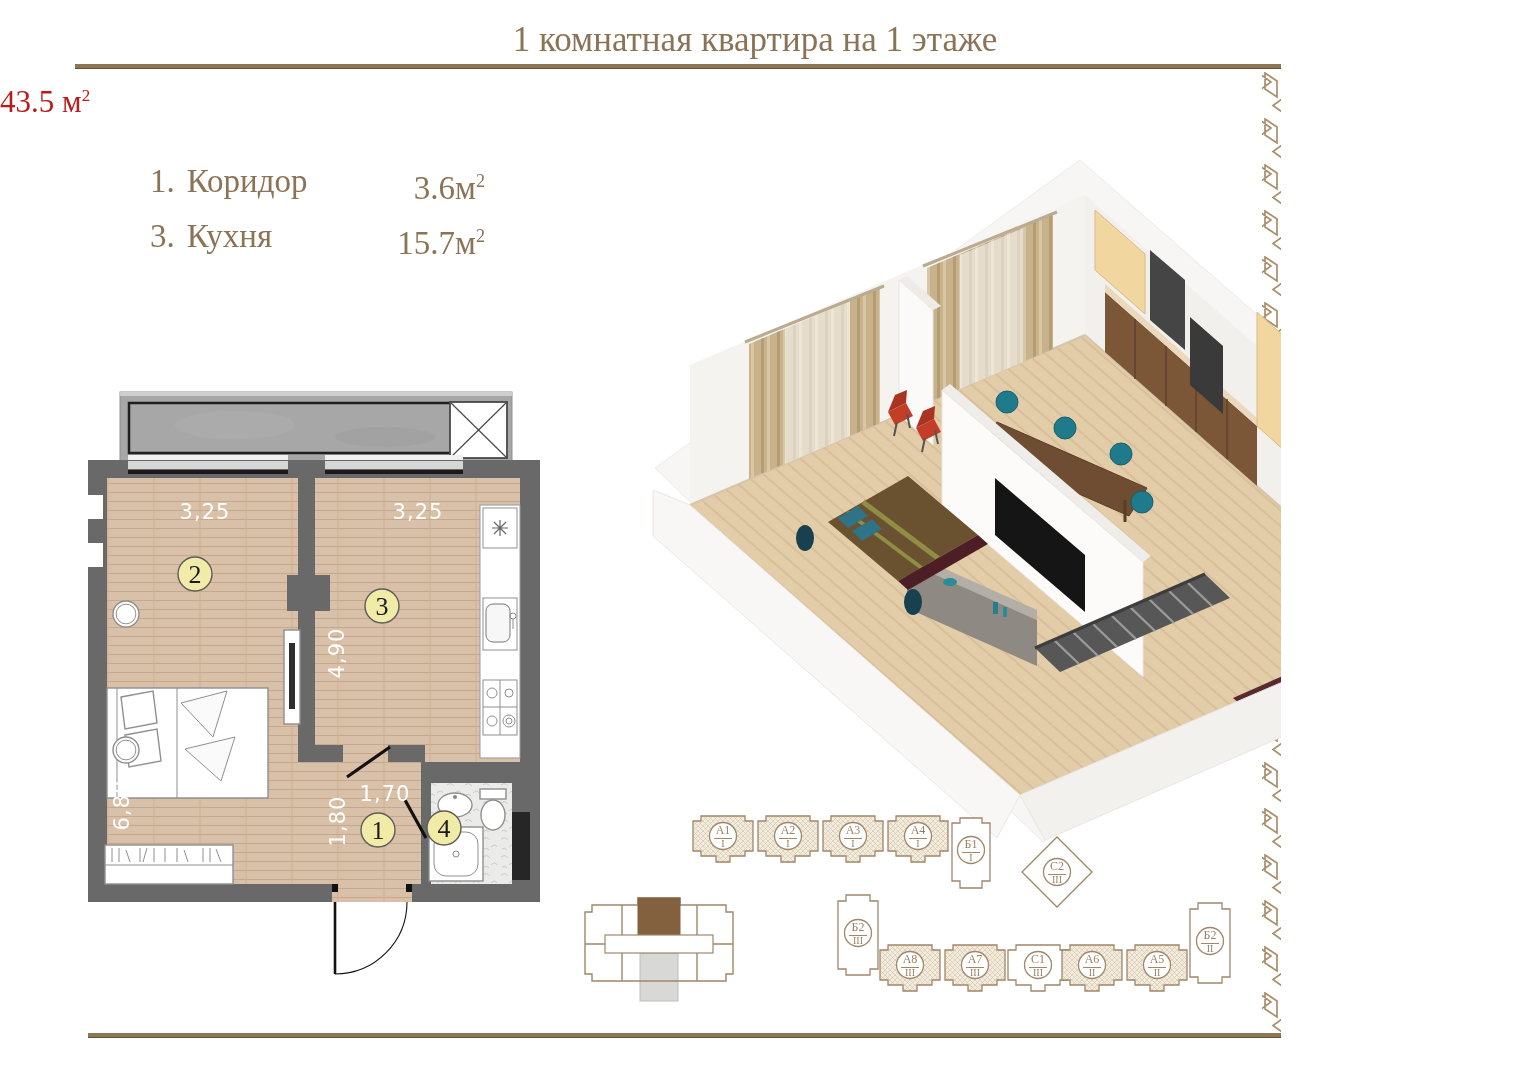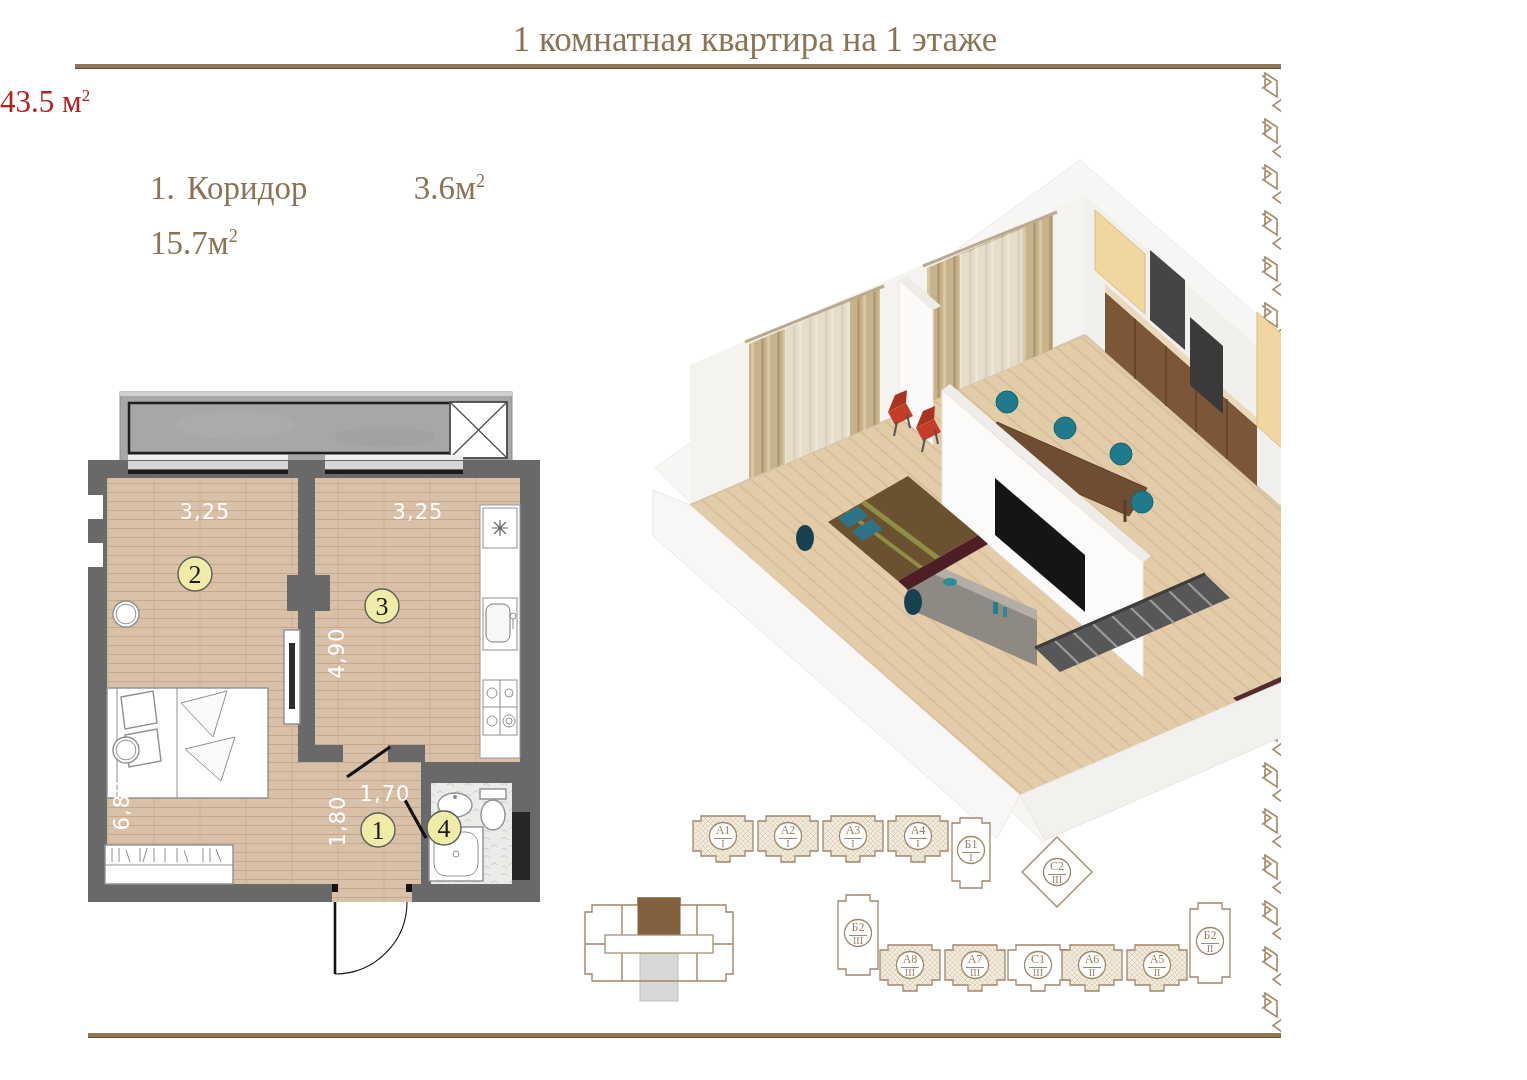--- a/index.html
+++ b/index.html
@@ -6,21 +6,21 @@
   .page{position:relative;width:1281px;height:1080px;background:#ffffff;overflow:hidden;
         font-family:"Liberation Serif",serif;}
   .abs{position:absolute;}
   .title{top:20px;left:0;width:1510px;text-align:center;font-size:35px;color:#8b7355;}
   .rule{background:#8e7752;border-bottom:1px solid #64503a;}
   .rule-top{left:75px;top:64px;width:1359px;height:4px;}
   .rule-bottom{left:88px;top:1033px;width:1346px;height:4px;}
   .area{top:84px;left:0;width:1498px;text-align:left;font-size:31px;color:#b91c1c;}
   .area sup,.room-area sup{font-size:0.55em;}
   .room-list{left:150px;top:157px;width:335px;font-size:33px;color:#8b7355;}
-  .room-row{display:flex;justify-content:space-between;line-height:48px;align-items:flex-end;}
+  .room-row{display:flex;justify-content:space-between;line-height:48px;}
   .room-num{margin-right:12px;}
   .strip{left:1262px;top:72px;}
   .fp{left:85px;top:385px;}
   .r3d{left:645px;top:150px;}
   .sp{left:575px;top:788px;}
   
   .blk-h{fill:url(#hatch);stroke:#a1876a;stroke-width:1.3;}
   .blk-w{fill:#ffffff;stroke:#a1876a;stroke-width:1.3;}
   .lblc{fill:#ffffff;stroke:#a1876a;stroke-width:1.3;}
   .lbll{stroke:#a1876a;stroke-width:1;}
@@ -52,20 +52,21 @@
   <div class="abs title">1 комнатная квартира на 1 этаже</div>
   <div class="abs rule rule-top"></div>
   <div class="abs area"><span>43.5 м</span><sup>2</sup></div>
 
   <div class="abs room-list">
     <div class="room-row">
       <span><span class="room-num">1.</span><span>Коридор</span></span>
       <span class="room-area"><span>3.6м</span><sup>2</sup></span>
     </div>
     <div class="room-row">
+      <span><span class="room-num">3.</span><span>Кухня</span></span>
       <span class="room-area"><span>15.7м</span><sup>2</sup></span>
     </div>
   </div>
 
   <svg class="abs fp" width="460" height="590" viewBox="0 0 460 590">
     <defs>
       <pattern id="fpwood" width="46" height="9" patternUnits="userSpaceOnUse">
         <rect width="46" height="9" fill="#d9c0a8"></rect>
         <line x1="0" y1="8.5" x2="46" y2="8.5" stroke="#c6a98d" stroke-width="1"></line>
         <line x1="23" y1="0" x2="23" y2="9" stroke="#cdb094" stroke-width="1"></line>

